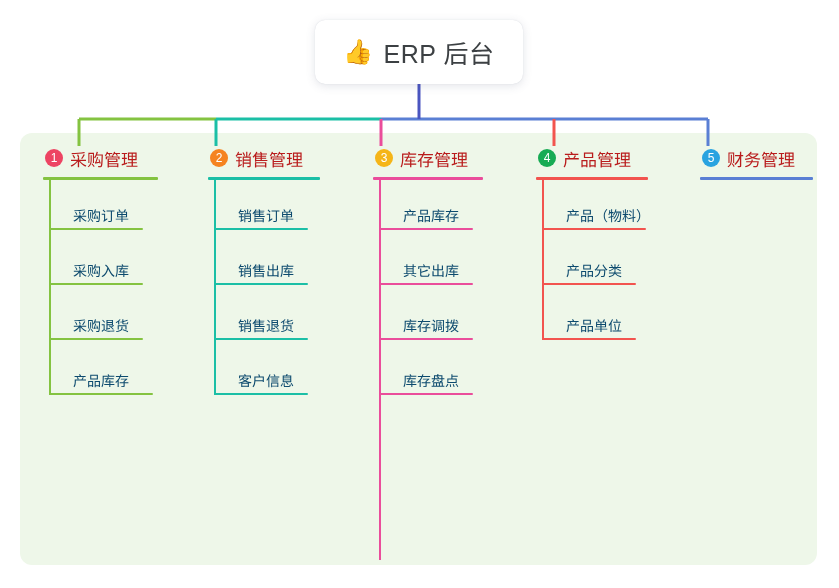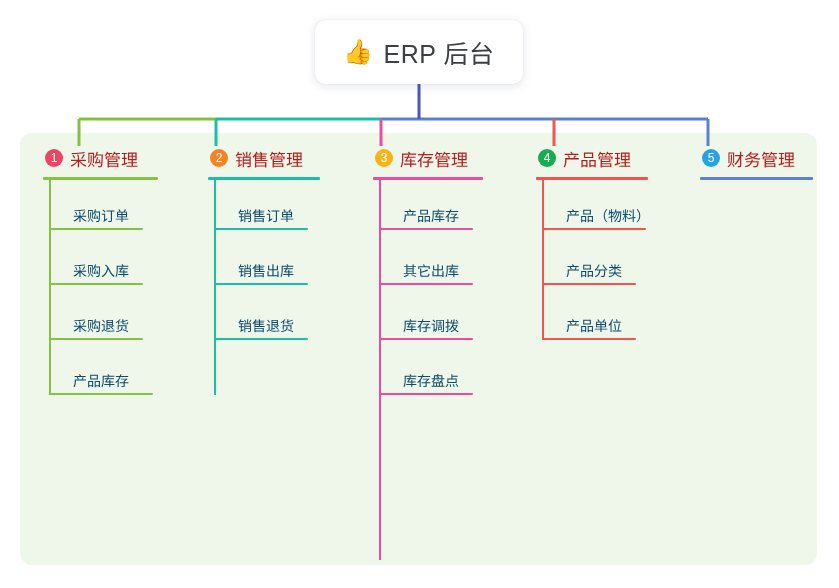--- a/index.html
+++ b/index.html
@@ -211,20 +211,24 @@
             <div class="item-rule" style="background: rgb(27, 191, 166); width: 94px;"></div>
           </div>
           <div class="item">
             <span class="item-label">销售出库</span>
             <div class="item-rule" style="background: rgb(27, 191, 166); width: 94px;"></div>
           </div>
           <div class="item">
             <span class="item-label">销售退货</span>
             <div class="item-rule" style="background: rgb(27, 191, 166); width: 94px;"></div>
           </div>
+          <div class="item">
+            <span class="item-label">客户信息</span>
+            <div class="item-rule" style="background: rgb(27, 191, 166); width: 94px;"></div>
+          </div>
         </div>
       </div>
       <div class="column" style="left: 373px;">
         <div class="col-head">
           <span class="badge" style="background: rgb(245, 181, 24);">3</span>
           <span class="col-name">库存管理</span>
         </div>
         <div class="head-rule" style="width: 110px; background: rgb(234, 77, 155);"></div>
         <div class="items">
           <div class="spine" style="background: rgb(234, 77, 155); height: 380px;"></div>

